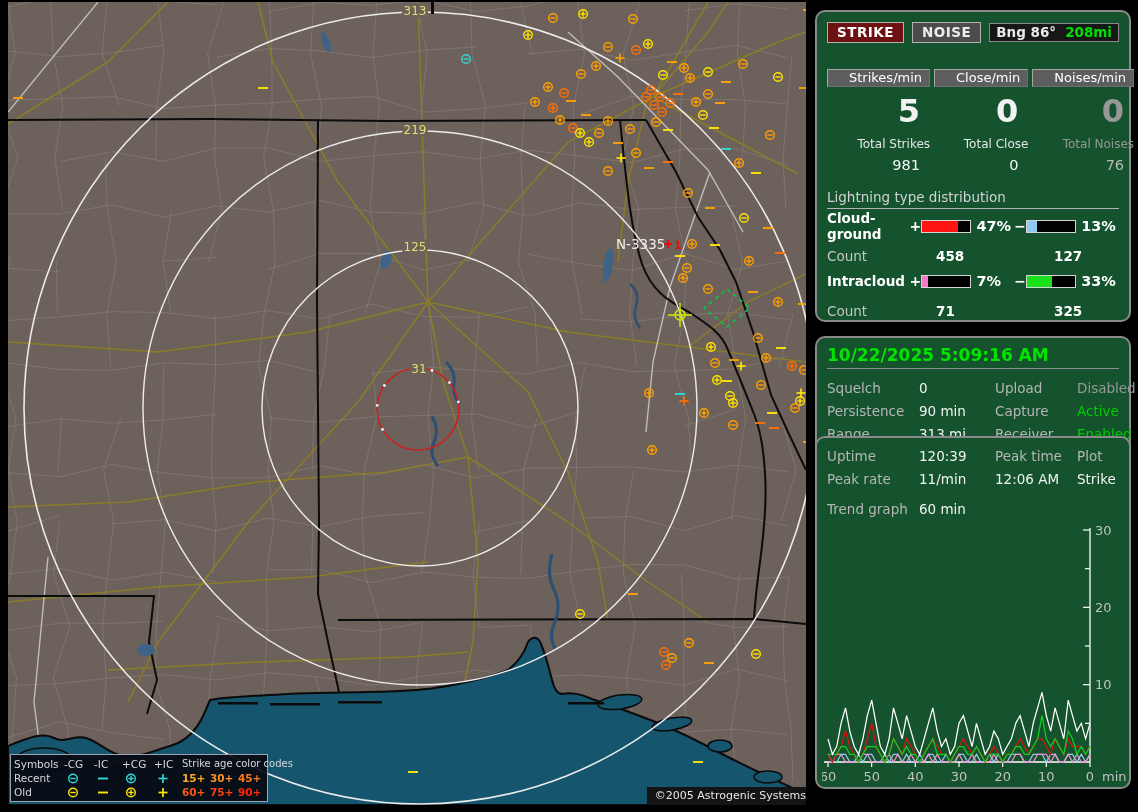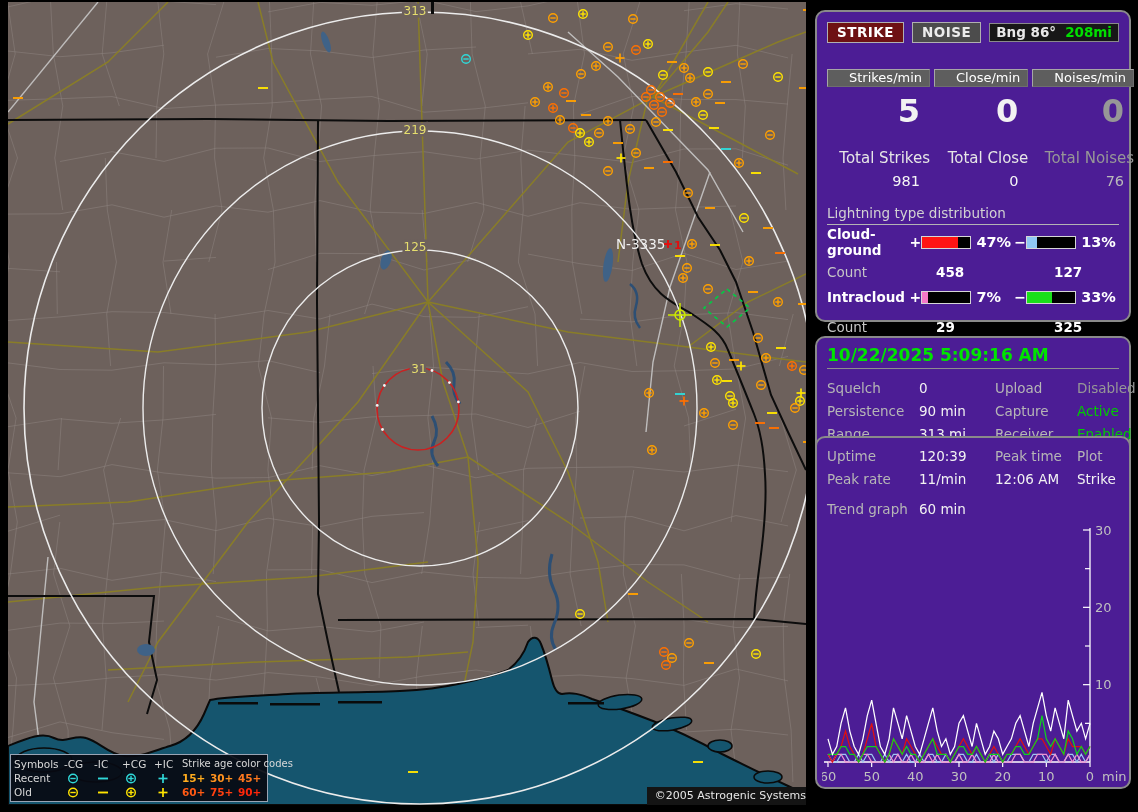--- a/index.html
+++ b/index.html
@@ -9,38 +9,38 @@
   #map-wrap{position:absolute;left:8px;top:2px;width:798px;height:803px;background:#6d615c;}
   #map-svg{position:absolute;left:0;top:0;}
   #legend-box{position:absolute;left:2px;bottom:3px;width:250px;background:rgba(8,10,18,0.93);
     border:1px solid #9aa4b4;color:#d8d8d8;font-size:10.5px;line-height:14px;padding:2px 3px;}
   .lg-grid{display:grid;grid-template-columns:50px 30px 28px 32px 28px 28px 28px 26px;align-items:center;}
   .lg-age-title{grid-column:6/9;text-align:left;white-space:nowrap;font-size:10px;}
   .lg-sym{display:flex;align-items:center;justify-content:flex-start;height:14px;}
   #copyright{position:absolute;right:0;bottom:0;background:#141414;color:#e6e6e6;font-size:11px;
     padding:2px 0 3px 8px;}
   
-  .box{position:absolute;left:815px;width:316px;background:#4c1d95;border:2px solid #8a8a8a;
+  .box{position:absolute;left:815px;width:316px;background:#14532d;border:2px solid #8a8a8a;
     border-radius:10px;color:#e8e8e8;box-sizing:border-box;}
   #box-counts{top:10px;height:312px;padding:8px 10px;}
   #box-status{top:336px;height:131px;padding:6px 10px;}
   #box-trend{top:436px;height:353px;padding:8px 10px;}
   .btn-row{display:flex;align-items:center;gap:8px;margin-top:2px;}
   .btn{font-weight:bold;font-size:13.5px;padding:1px 9px 2px 9px;border:1px solid #b0b0b0;letter-spacing:0.5px;}
   .btn-strike{background:#6e1113;color:#fff;}
   .btn-noise{background:#4c4c4c;color:#ececec;}
   .bng-chip{margin-left:auto;display:flex;justify-content:space-between;align-items:center;width:126px;
     background:#171717;border:1px solid #8a8a8a;padding:0 6px 1px 6px;font-weight:bold;font-size:13.5px;}
   .bng-rng{color:#00e000;}
   .cols{display:flex;margin-top:24px;}
   .col{flex:1;text-align:right;padding-right:4px;}
   .chip{display:inline-block;background:#5e5e5e;border:1px solid #a6a6a6;border-bottom-color:#6e6e6e;
     border-right-color:#6e6e6e;color:#fff;font-size:13px;padding:0 7px 1px 21px;}
   .bignum{font-size:32px;font-weight:bold;line-height:36px;margin-top:6px;color:#f2f2f2;padding-right:10px;}
-  .tot-label{font-size:15px;margin-top:20px;color:#e6e6e6;}
+  .tot-label{font-size:12px;margin-top:8px;color:#e6e6e6;}
   .tot-val{font-size:14.5px;margin-top:6px;color:#f6f6f6;padding-right:10px;}
   .dim{color:#979797 !important;}
   .dim2{color:#b9b9b9 !important;}
   .dist-title{margin-top:16px;color:#d2d2d2;font-size:13.5px;border-bottom:1px solid #b4b4b4;padding-bottom:3px;}
   .dist-row{display:flex;align-items:center;height:26px;margin-top:4px;}
   .d-label{width:96px;font-weight:bold;font-size:13.5px;color:#fff;}
   .d-sign{width:13px;font-weight:bold;font-size:14px;text-align:center;color:#fff;}
   .d-bar{width:56px;height:11px;border:1px solid #d6d6d6;background:#000;}
   .d-fill{height:100%;}
   .d-pct{width:44px;font-weight:bold;font-size:14.5px;padding-left:5px;color:#fff;}
@@ -508,21 +508,21 @@
         </span>
       <span class="d-pct">7%</span>
       <span class="d-sign">−</span>
       <span class="d-bar">
           <span class="d-fill" id="bar-ic-m" style="display: block; width: 52.8%; background: rgb(26, 224, 26);"></span>
         </span>
       <span class="d-pct">33%</span>
     </div>
     <div class="count-row">
       <span class="c-label">Count</span>
-      <span class="c-v">29</span>
+      <span class="c-v">71</span>
       <span class="c-v2">325</span>
     </div>
   </div>
 
   <div class="box" id="box-status">
     <div class="datetime">10/22/2025 5:09:16 AM</div>
     <div class="grid4">
       <span class="g-label">Squelch</span>
       <span class="g-val">0</span>
       <span class="g-label">Upload</span>

